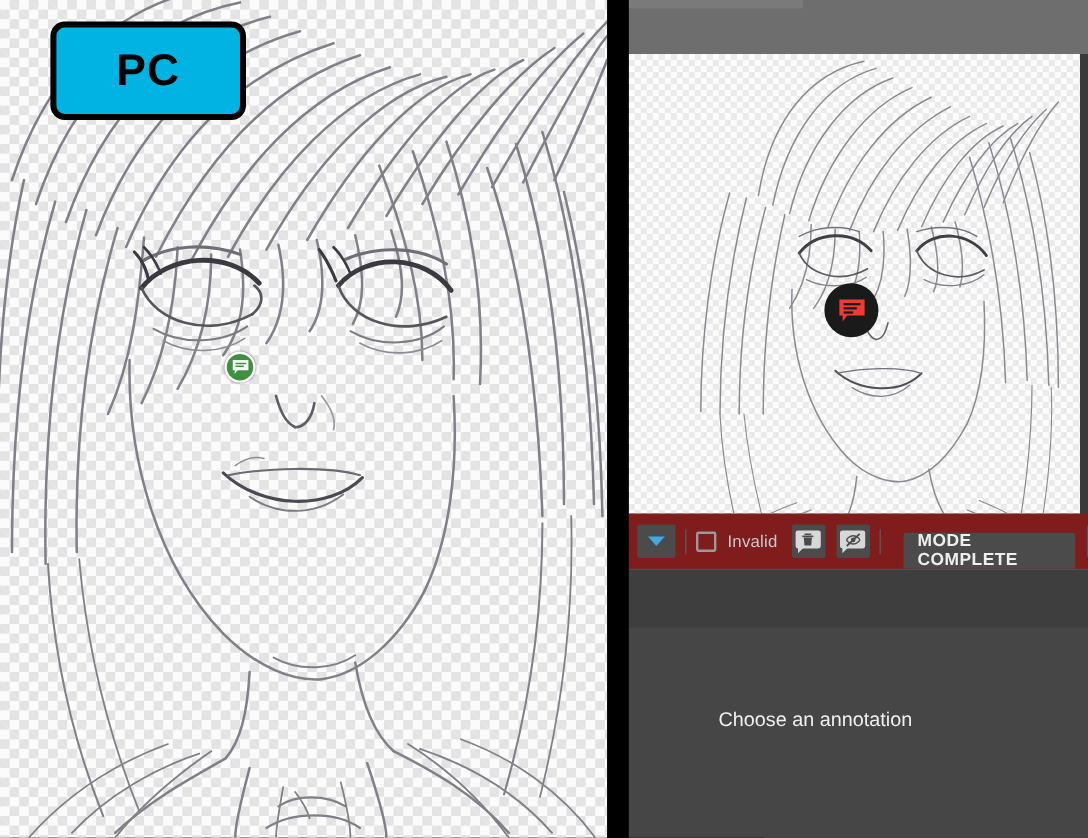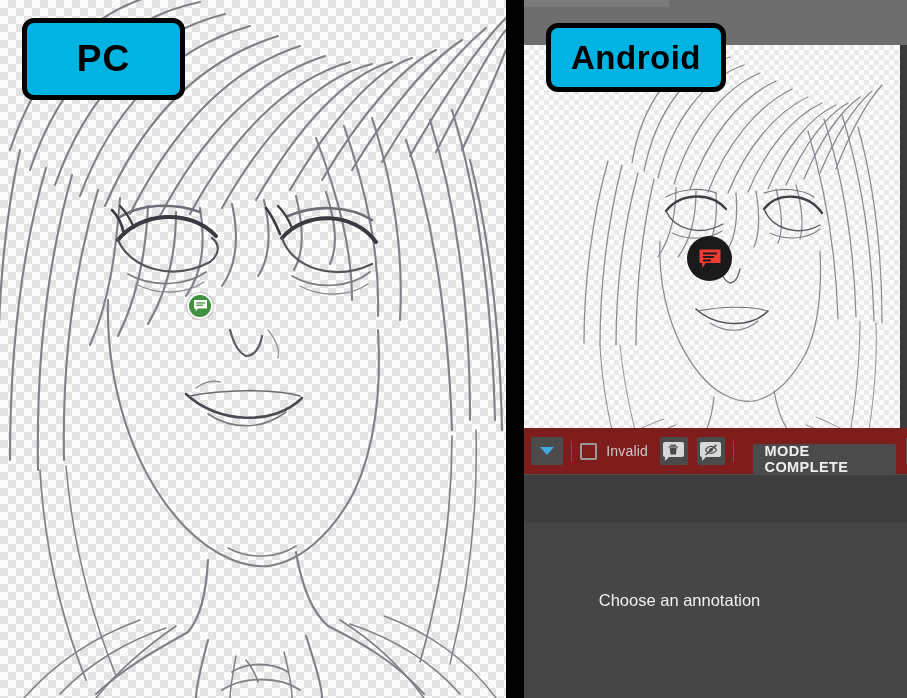--- a/index.html
+++ b/index.html
@@ -120,21 +120,21 @@
   #choose-annotation{
     position:absolute;left:0;top:0;width:311px;height:155px;
     display:flex;align-items:center;justify-content:center;
     color:#f0f0f0;font-size:16.5px;
   }
 
   
   .badge{
     position:absolute;background:#00b3e3;border:5px solid #000;border-radius:12px;
     display:flex;align-items:center;justify-content:center;
-    color:#000;font-weight:bold;box-sizing:border-box;
+    color:#000;font-weight:bold;box-sizing:border-box;margin-left:20px;
   }
   #pc-badge{left:22px;top:18px;width:163px;height:82px;font-size:37px;letter-spacing:1px;}
   #andr-badge{left:546px;top:23px;width:180px;height:69px;font-size:33px;letter-spacing:.5px;}
 
   
   #pc-marker{
     position:absolute;left:187px;top:293px;width:26px;height:26px;border-radius:50%;
     background:#3f9140;border:2.5px solid #fff;box-sizing:border-box;
     box-shadow:0 0 2px rgba(0,0,0,.55);
     display:flex;align-items:center;justify-content:center;
@@ -426,18 +426,15 @@
       </div>
 
       <div id="tb-endsep"></div>
     </div>
 
 
     <div id="andr-panel">
       <div id="choose-annotation">Choose an annotation</div>
     </div>
 
-    <div id="andr-badge" class="badge" style="left:22px;top:23px;">
-      <span>Android</span>
-    </div>
   </div>
 
 </div>
 
 </body></html>

